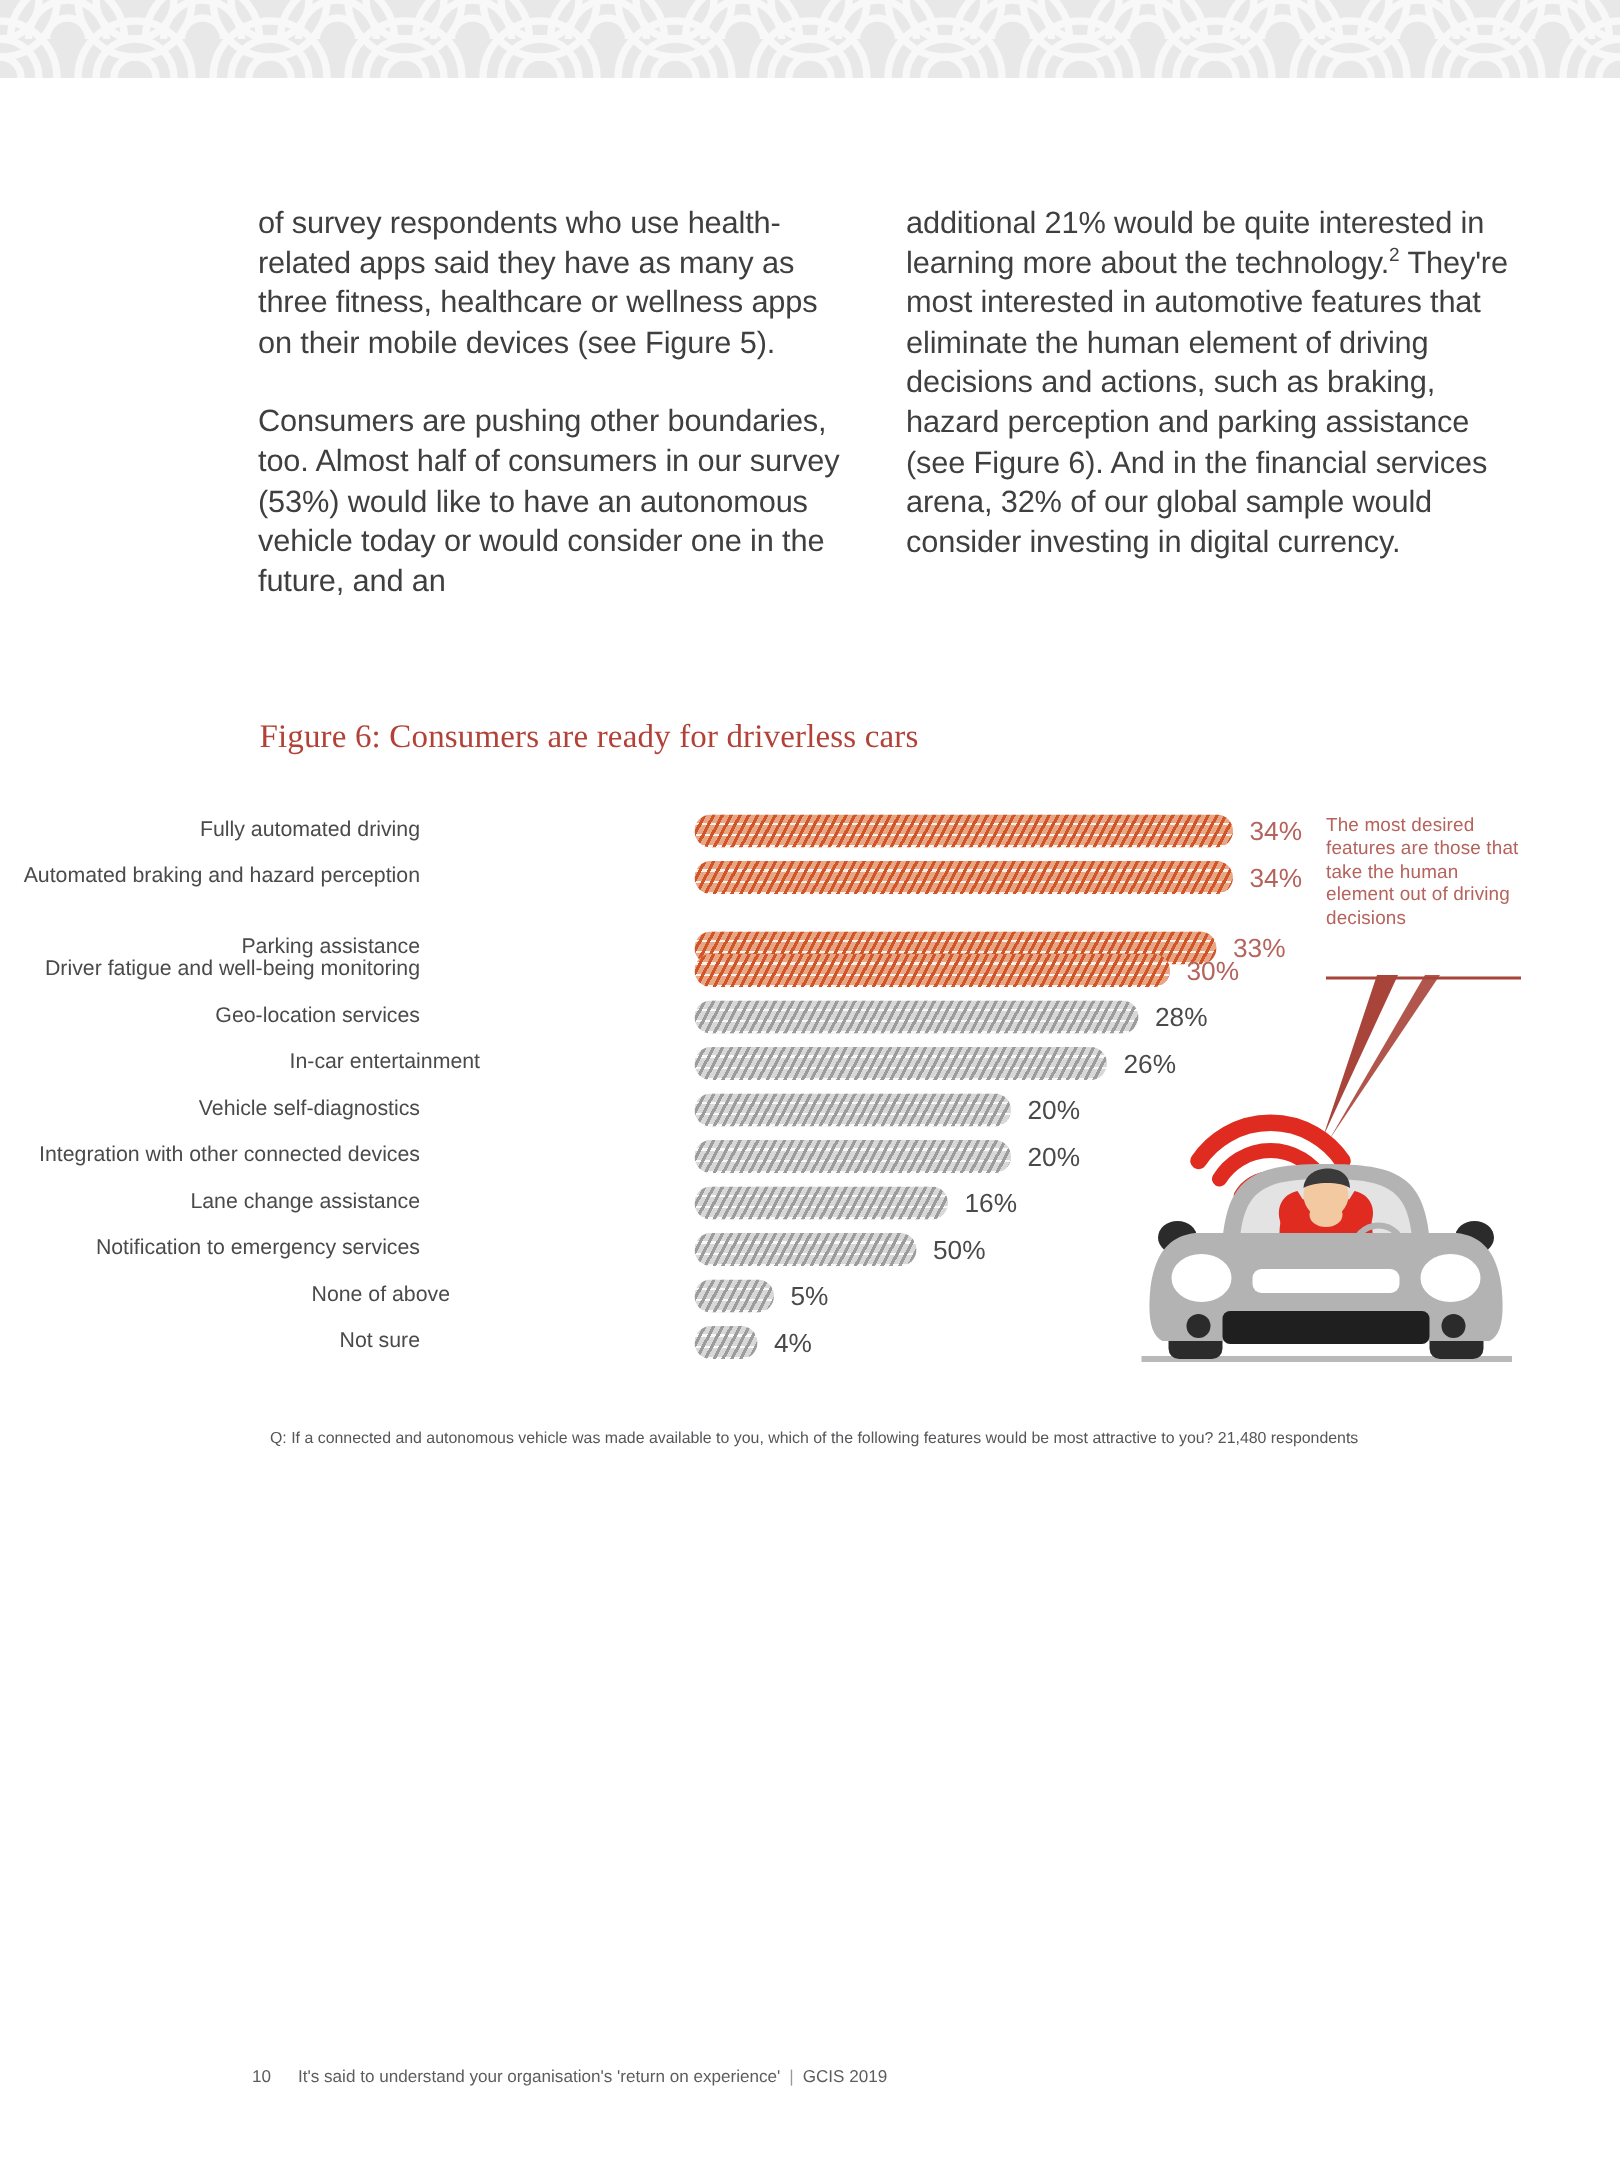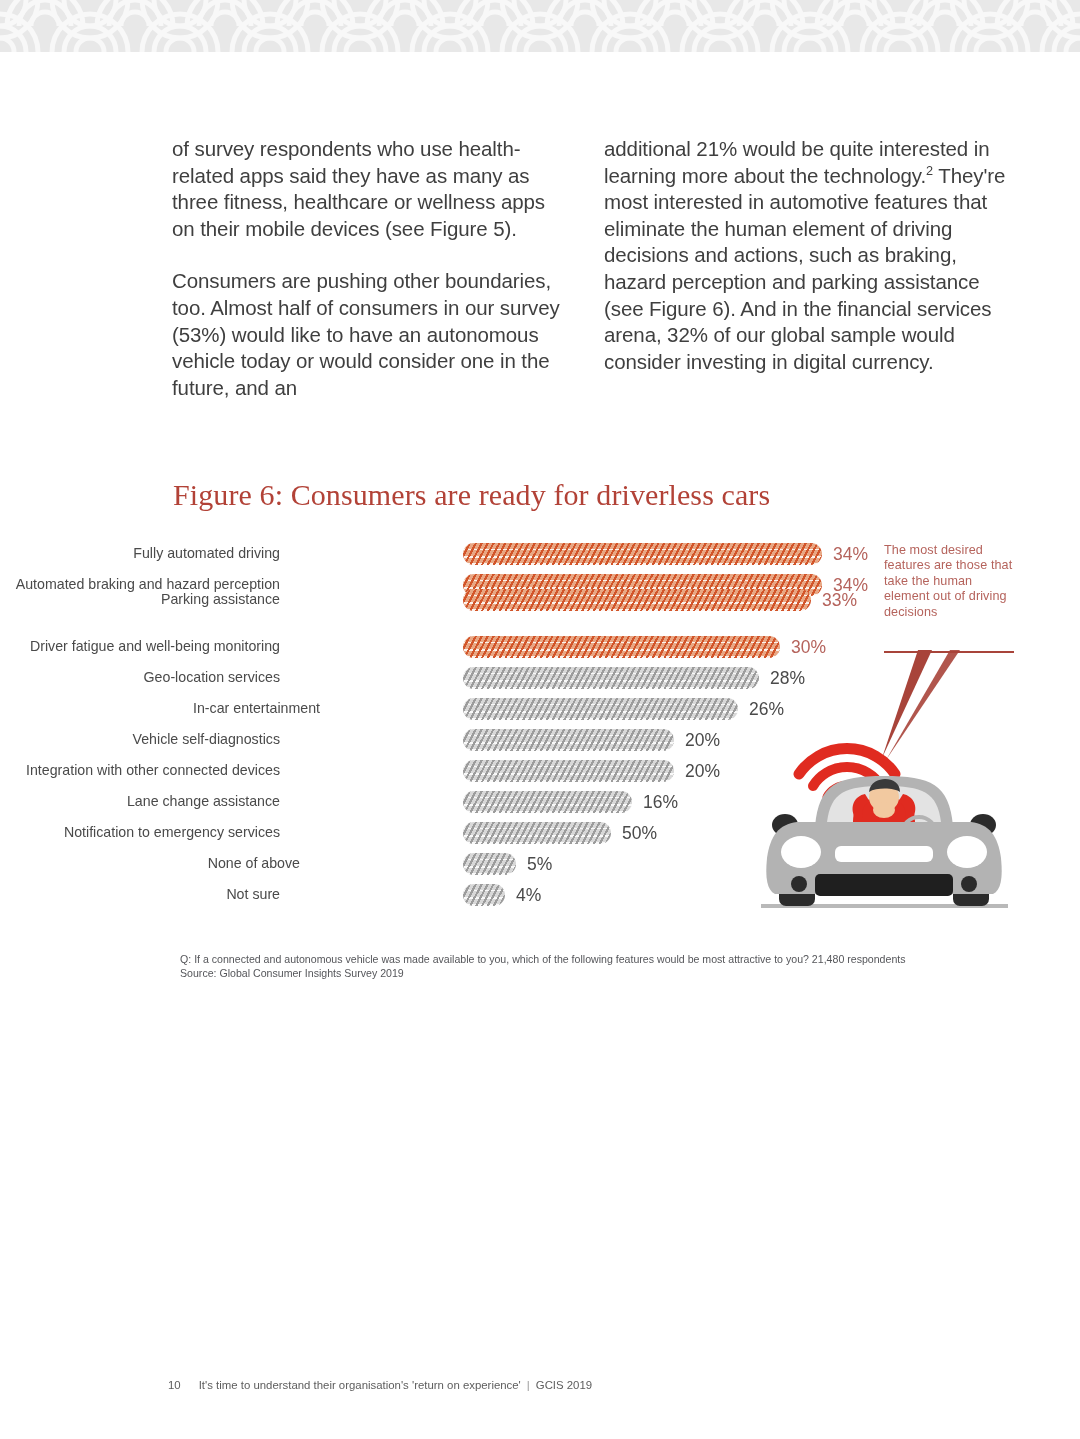--- a/index.html
+++ b/index.html
@@ -34,21 +34,21 @@
   .col p{margin:0 0 26px 0;}
   #col-left{left:172px;top:136px;width:400px;}
   #col-right{left:604px;top:136px;width:412px;}
   sup{font-size:0.62em;vertical-align:super;line-height:0;}
 
   
   #figure{position:absolute;left:0;top:0;width:1080px;height:1439px;}
   #fig-title{
     position:absolute;left:173px;top:478px;
     font-family:"Liberation Serif", serif;
-    font-size:30px;
+    font-size:22px;
     color:#b24237;
     letter-spacing:0.1px;
     white-space:nowrap;
   }
 
   
   #chart{position:absolute;left:0;top:540px;width:1080px;height:380px;}
   .row{position:absolute;left:0;width:900px;height:31px;}
   .cat{
     position:absolute;right:620px;top:5px;
@@ -172,21 +172,21 @@
       <div class="row" style="top: 0px;">
         <div class="cat">Fully automated driving</div>
         <div class="bar hi" style="width: 359px;"></div>
         <div class="val hi" style="left: 833px;">34%</div>
       </div>
       <div class="row" style="top: 31px;">
         <div class="cat">Automated braking and hazard perception</div>
         <div class="bar hi" style="width: 359px;"></div>
         <div class="val hi" style="left: 833px;">34%</div>
       </div>
-      <div class="row" style="top: 46px;">
+      <div class="row" style="top: 78px;">
         <div class="cat">Parking assistance</div>
         <div class="bar hi" style="width: 348px;"></div>
         <div class="val hi" style="left: 822px;">33%</div>
       </div>
       <div class="row" style="top: 93px;">
         <div class="cat">Driver fatigue and well-being monitoring</div>
         <div class="bar hi" style="width: 317px;"></div>
         <div class="val hi" style="left: 791px;">30%</div>
       </div>
       <div class="row" style="top: 124px;">
@@ -279,19 +279,18 @@
     <rect x="78" y="128" width="98" height="16" rx="6" fill="#ffffff"></rect>
 
     <rect x="58" y="156" width="138" height="22" rx="5" fill="#1f1f1f"></rect>
 
     <circle cx="42" cy="166" r="8" fill="#2b2b2b"></circle>
     <circle cx="212" cy="166" r="8" fill="#2b2b2b"></circle>
   </svg>
 
   <div id="footnote">
     <div>Q: If a connected and autonomous vehicle was made available to you, which of the following features would be most attractive to you?  21,480 respondents</div>
-    <div>Source: Global Consumer Insights Survey 2019</div>
   </div>
 </div>
 
 <div id="page-footer">
-  <span class="num">10</span><span>It's time to understand their organisation's 'return on experience'</span><span class="sep">|</span><span>GCIS 2019</span>
+  <span class="num">10</span><span>It's said to understand your organisation's 'return on experience'</span><span class="sep">|</span><span>GCIS 2019</span>
 </div>
 
 </body></html>

